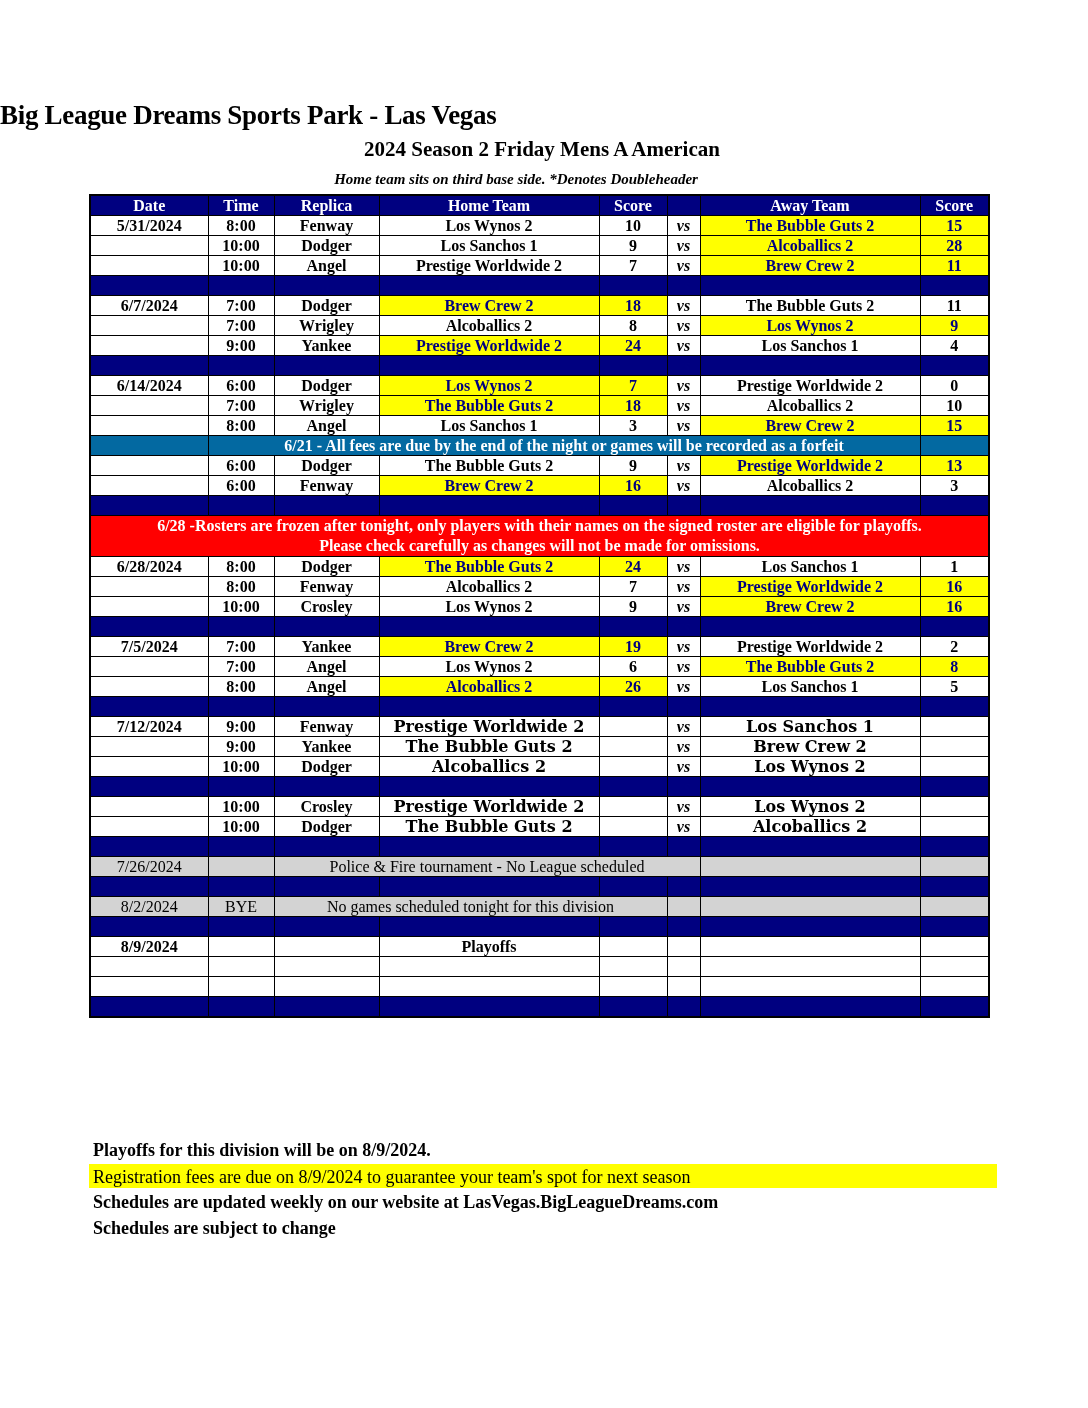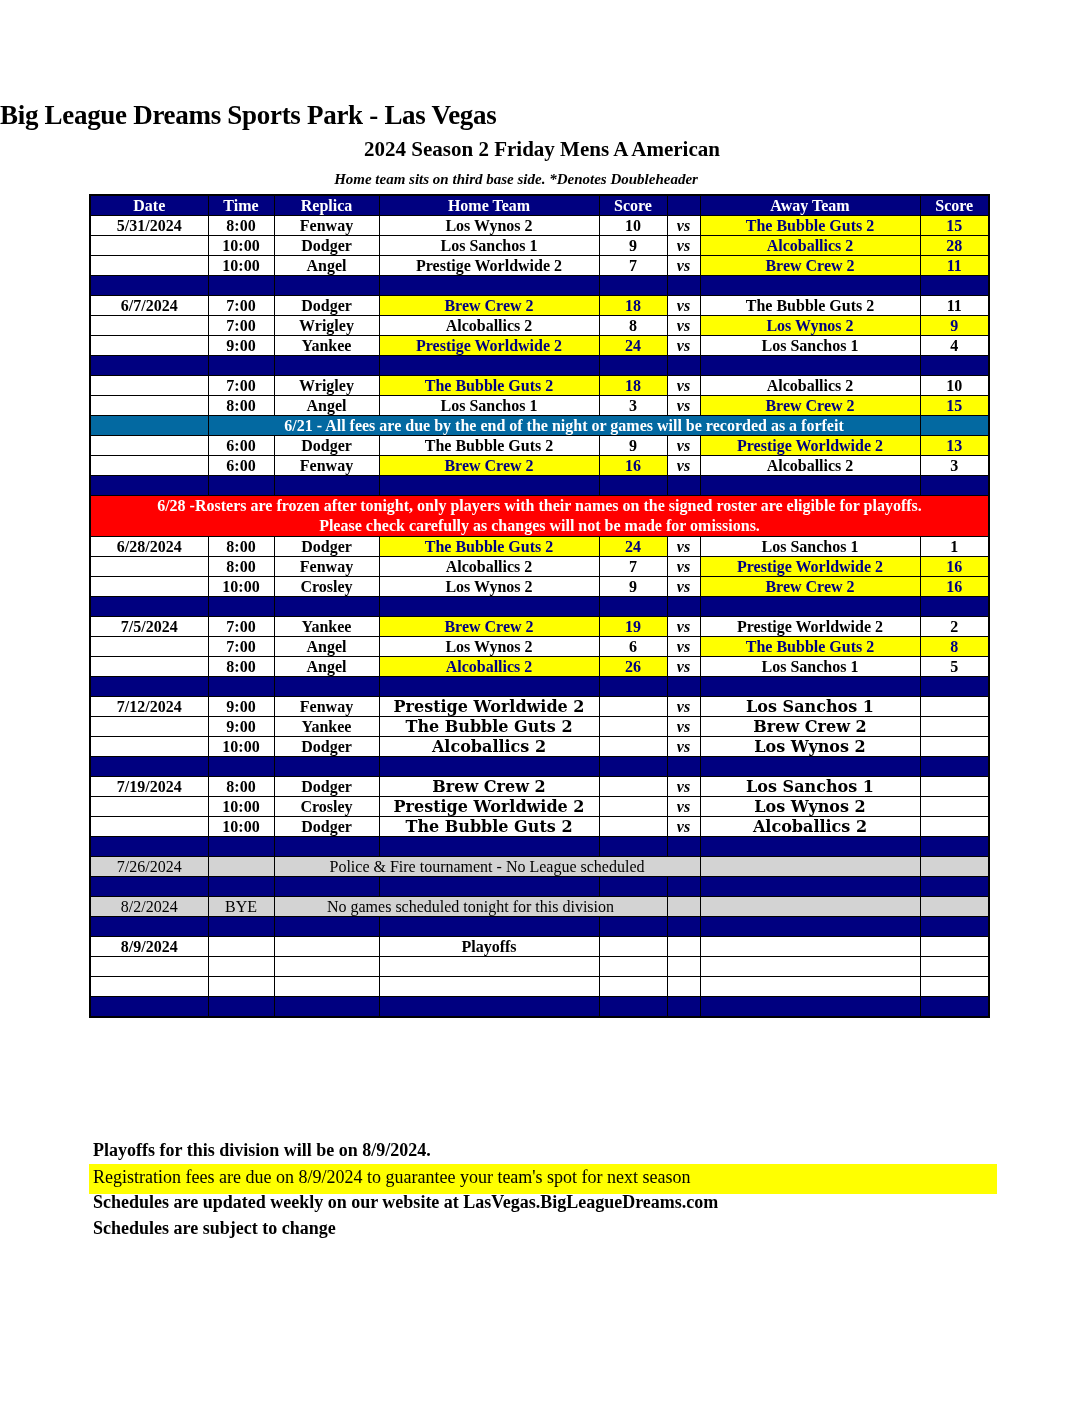--- a/index.html
+++ b/index.html
@@ -15,21 +15,21 @@
   td.vs { font-style: italic; font-size: 14px; }
   td.win { background: #ffff00; color: #000080; }
   td.plain { font-weight: normal; font-family: "Liberation Serif", serif; }
   tr.spacer td { background: #000080; }
   tr.banner-blue td { background: #0369a1; color: #fff; font-size: 16px; }
   tr.banner-red td { background: #ff0000; color: #fff; font-size: 16px; line-height: 20px; height: 40px; white-space: normal; border-left: 1.5px solid #000; border-right: 1.5px solid #000; }
   tr.gray td { background: #d3d3d3; font-weight: normal; }
   .future { font-family: "DejaVu Serif", serif; font-size: 14px; }
   .footer { position: absolute; left: 93px; font-size: 18px; font-weight: bold; width: 904px; }
   .footer.f1 { top: 1140px; }
-  .footer.f2 { top: 1164px; background: #ffff00; left: 89px; width: 908px; padding-left: 4px; box-sizing: border-box; font-weight: normal; height: 30px; line-height: 26px; }
+  .footer.f2 { top: 1164px; background: #ffff00; left: 89px; width: 908px; padding-left: 4px; box-sizing: border-box; font-weight: normal; height: 24px; line-height: 26px; }
   .footer.f3 { top: 1192px; }
   .footer.f4 { top: 1218px; }
 </style>
 </head>
 <body>
 
 <div class="title">Big League Dreams Sports Park - Las Vegas</div>
 <div class="subtitle">2024 Season 2 Friday Mens A American</div>
 <div class="note">Home team sits on third base side.  *Denotes Doubleheader</div>
 
@@ -131,20 +131,30 @@
         <td></td>
         <td></td>
         <td></td>
         <td></td>
         <td></td>
         <td></td>
         <td></td>
         <td></td>
       </tr>
       <tr>
+        <td>6/14/2024</td>
+        <td>6:00</td>
+        <td>Dodger</td>
+        <td class="win">Los Wynos 2</td>
+        <td class="win">7</td>
+        <td class="vs">vs</td>
+        <td class="plain">Prestige Worldwide 2</td>
+        <td class="plain">0</td>
+      </tr>
+      <tr>
         <td></td>
         <td>7:00</td>
         <td>Wrigley</td>
         <td class="win">The Bubble Guts 2</td>
         <td class="win">18</td>
         <td class="vs">vs</td>
         <td class="plain">Alcoballics 2</td>
         <td class="plain">10</td>
       </tr>
       <tr>
@@ -310,30 +320,20 @@
       </tr>
       <tr class="spacer">
         <td></td>
         <td></td>
         <td></td>
         <td></td>
         <td></td>
         <td></td>
         <td></td>
         <td></td>
-      </tr>
-      <tr>
-        <td>7/19/2024</td>
-        <td>8:00</td>
-        <td>Dodger</td>
-        <td class="future">Brew Crew 2</td>
-        <td class="plain"></td>
-        <td class="vs">vs</td>
-        <td class="future">Los Sanchos 1</td>
-        <td class="plain"></td>
       </tr>
       <tr>
         <td></td>
         <td>10:00</td>
         <td>Crosley</td>
         <td class="future">Prestige Worldwide 2</td>
         <td class="plain"></td>
         <td class="vs">vs</td>
         <td class="future">Los Wynos 2</td>
         <td class="plain"></td>

